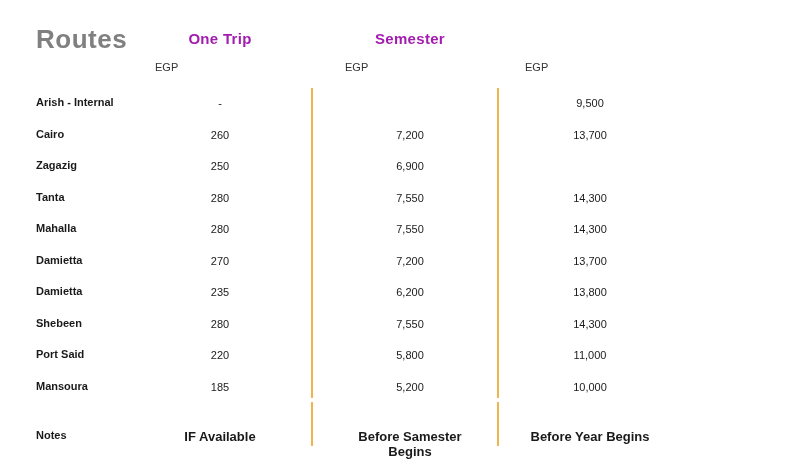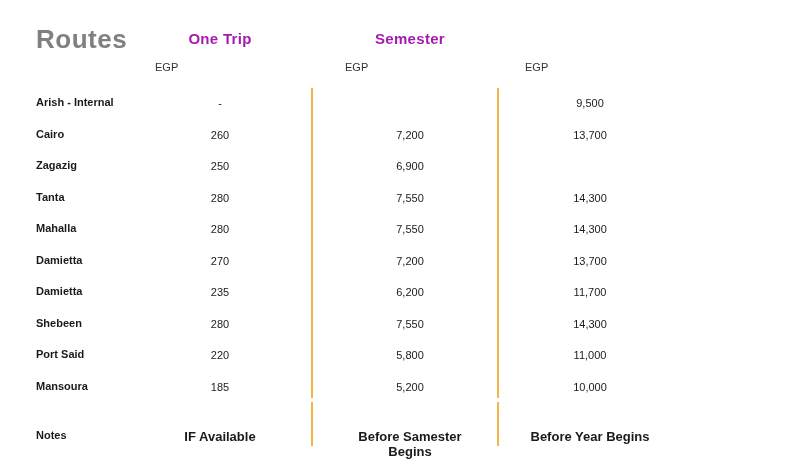--- a/index.html
+++ b/index.html
@@ -180,21 +180,21 @@
       <div class="route-name">Damietta</div>
       <div class="cell c1">270</div>
       <div class="cell c2">7,200</div>
       <div class="cell c3">13,700</div>
     </div>
 
     <div class="row">
       <div class="route-name">Damietta</div>
       <div class="cell c1">235</div>
       <div class="cell c2">6,200</div>
-      <div class="cell c3">11,700</div>
+      <div class="cell c3">13,800</div>
     </div>
 
     <div class="row">
       <div class="route-name">Shebeen</div>
       <div class="cell c1">280</div>
       <div class="cell c2">7,550</div>
       <div class="cell c3">14,300</div>
     </div>
 
     <div class="row">

